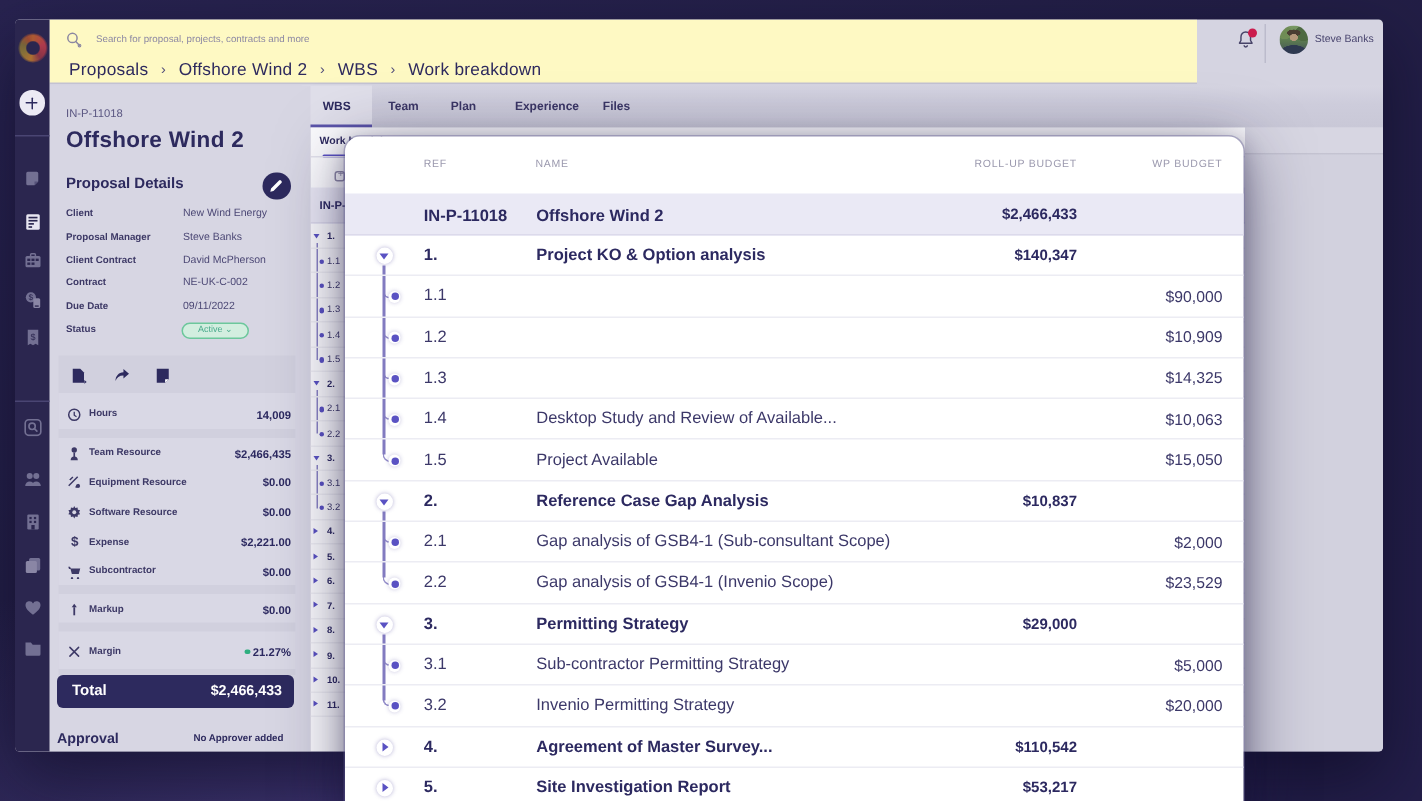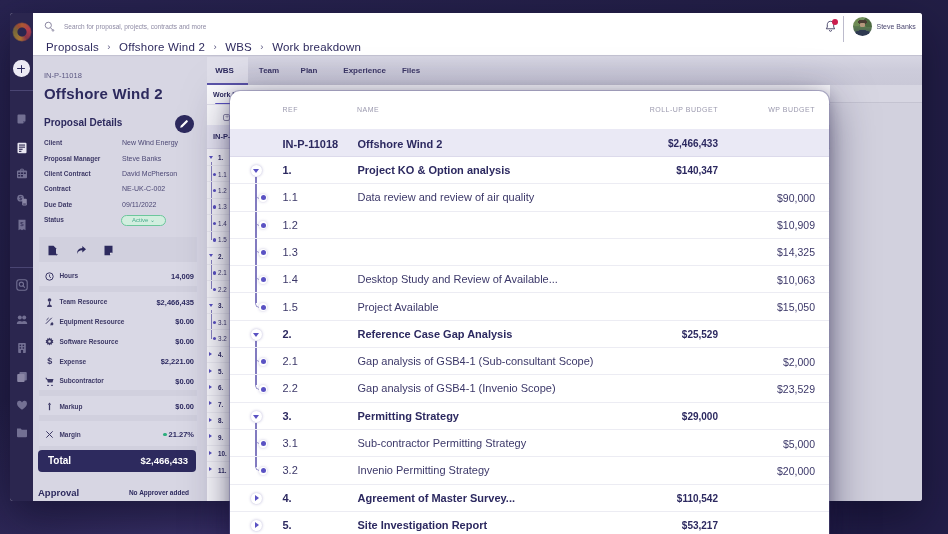--- a/index.html
+++ b/index.html
@@ -23,21 +23,21 @@
   -webkit-mask:radial-gradient(circle, transparent 0 4.1px, #000 5px 8.3px, rgba(0,0,0,.3) 9.6px, rgba(0,0,0,.15) 10px);
   filter:blur(.35px) saturate(.92) brightness(.96);
 }
 #plusbtn { position:absolute; left:3.2px; top:47.3px; width:16.5px; height:16.5px; border-radius:50%; background:#eceaf4; }
 #plusbtn:before { content:""; position:absolute; left:4.25px; top:7.45px; width:8px; height:1.6px; background:#2d2a5e; border-radius:1px;}
 #plusbtn:after  { content:""; position:absolute; left:7.45px; top:4.25px; width:1.6px; height:8px; background:#2d2a5e; border-radius:1px;}
 .sdiv { position:absolute; left:0; width:23px; height:1px; background:#4a4573; }
 .sicon { position:absolute; left:5.5px; width:12px; height:12px; }
 .sicon svg { width:12px; height:12px; display:block; }
 
-#topbar { position:absolute; left:23px; top:0; width:889px; height:43px; background:#ffffff; border-bottom:1px solid #c3c2d2;}
+#topbar { position:absolute; left:23px; top:0; width:765px; height:43px; background:#fef9c3; border-bottom:1px solid #c3c2d2;}
 #searchic { position:absolute; left:11px; top:8px; width:11px; height:11px; }
 #searchph { position:absolute; left:31px; top:10px; font-size:6.5px; color:#8d89a3; }
 #crumbtext { position:absolute; left:13px; top:27.5px; font-size:11.5px; line-height:12px; color:#2e2a5e; letter-spacing:0.2px;}
 .chev { color:#55517c; font-size:9.5px; padding:0 5px; position:relative; top:-1px;}
 #bell { position:absolute; left:792px; top:7px; width:11px; height:12px;}
 #belldot { position:absolute; left:799px; top:5.5px; width:6px; height:6px; border-radius:50%; background:#cb1c4d; }
 #tbdiv { position:absolute; left:809.5px; top:3px; width:1px; height:26px; background:#bcbbcc; }
 #avatar { position:absolute; left:820px; top:4px; width:19px; height:19px; border-radius:50%; overflow:hidden;
   background:
    radial-gradient(6.5px 5.5px at 50% 42%, #b5977c 0 40%, rgba(0,0,0,0) 44%),
@@ -439,21 +439,20 @@
         <div class="tri"></div>
       </div>
       <div class="mref bold">1.</div>
       <div class="mnm bold">Project KO &amp; Option analysis</div>
       <div class="mv1">$140,347</div>
     </div>
   <div class="mrow" style="top:93.8px;">
       <div class="dotw"></div>
       <div class="dotp"></div>
       <div class="mref">1.1</div>
-      <div class="mnm">Data review and review of air quality</div>
       <div class="mv2">$90,000</div>
     </div>
   <div class="mrow" style="top:121.1px;">
       <div class="dotw"></div>
       <div class="dotp"></div>
       <div class="mref">1.2</div>
       <div class="mv2">$10,909</div>
     </div>
   <div class="mrow" style="top:148.4px;">
       <div class="dotw"></div>
@@ -474,21 +473,21 @@
       <div class="mref">1.5</div>
       <div class="mnm">Project Available</div>
       <div class="mv2">$15,050</div>
     </div>
   <div class="mrow" style="top:230.3px;">
       <div class="pc">
         <div class="tri"></div>
       </div>
       <div class="mref bold">2.</div>
       <div class="mnm bold">Reference Case Gap Analysis</div>
-      <div class="mv1">$25,529</div>
+      <div class="mv1">$10,837</div>
     </div>
   <div class="mrow" style="top:257.6px;">
       <div class="dotw"></div>
       <div class="dotp"></div>
       <div class="mref">2.1</div>
       <div class="mnm">Gap analysis of GSB4-1 (Sub-consultant Scope)</div>
       <div class="mv2">$2,000</div>
     </div>
   <div class="mrow" style="top:284.9px;">
       <div class="dotw"></div>

